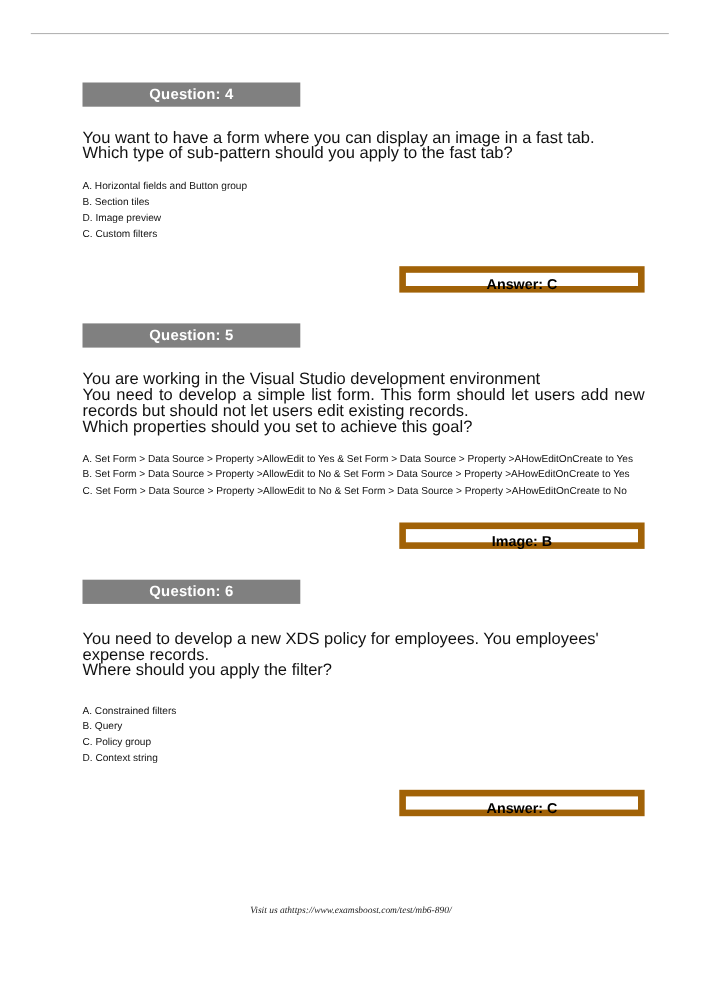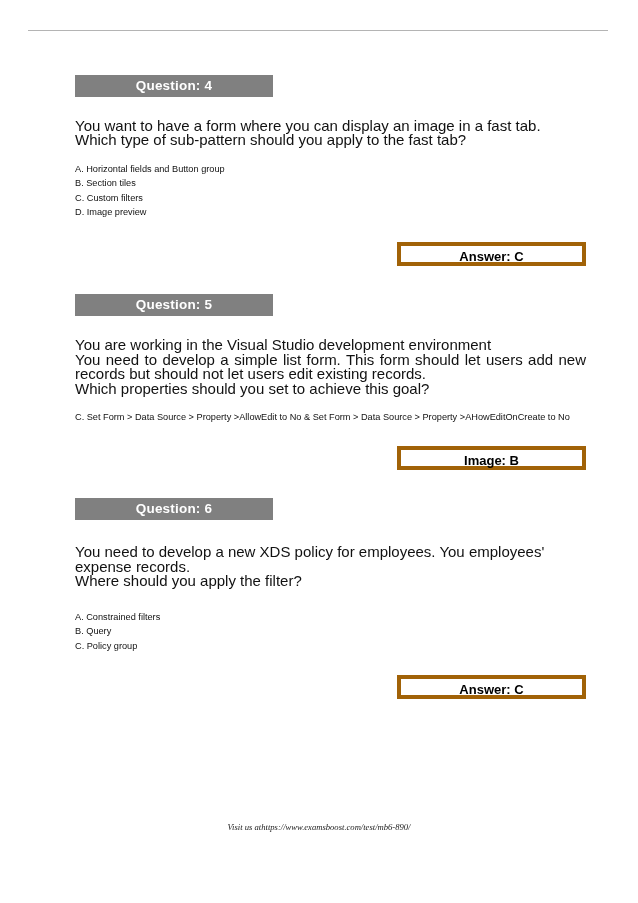--- a/index.html
+++ b/index.html
@@ -70,23 +70,23 @@
     text-align-last: left;
   }
   .opt {
     margin: 0;
   }
   .answer-row {
     display: flex;
     justify-content: flex-end;
   }
   .answer-box {
-    width: 189px;
+    width: 223px;
     height: 24px;
-    border: 4px solid #a16207;
+    border: 6px solid #a16207;
     box-sizing: border-box;
     text-align: center;
     font-size: 13px;
     font-weight: bold;
     line-height: 22px;
     color: #000000;
     background: #ffffff;
   }
   .footer {
     position: absolute;
@@ -121,57 +121,60 @@
   <div class="content">
 
     <div class="qblock">
       <div class="q-header">Question: 4</div>
       <div class="sp-q4-body"></div>
       <div class="q-body left">You want to have a form where you can display an image in a fast tab. Which type of sub-pattern should you apply to the fast tab?</div>
       <div class="sp-q4-opts"></div>
       <div class="q-options">
         <div class="opt">A. Horizontal fields and Button group</div>
         <div class="opt">B. Section tiles</div>
+        <div class="opt">D. Image preview</div>
         <div class="opt">C. Custom filters</div>
-        <div class="opt">D. Image preview</div>
       </div>
       <div class="sp-q4-ans"></div>
       <div class="answer-row">
         <div class="answer-box">Answer: C</div>
       </div>
     </div>
 
     <div class="sp-q5-hdr"></div>
     <div class="qblock">
       <div class="q-header">Question: 5</div>
       <div class="sp-q5-body"></div>
       <div class="q-body">You are working in the Visual Studio development environment
 You need to develop a simple list form. This form should let users add new records but should not let users edit existing records.
 Which properties should you set to achieve this goal?</div>
       <div class="sp-q5-opts"></div>
       <div class="q-options justified">
+        <div class="opt">A. Set Form &gt; Data Source &gt; Property &gt;AllowEdit to Yes &amp; Set Form &gt; Data Source &gt; Property &gt;AHowEditOnCreate to Yes</div>
+        <div class="opt">B. Set Form &gt; Data Source &gt; Property &gt;AllowEdit to No &amp; Set Form &gt; Data Source &gt; Property &gt;AHowEditOnCreate to Yes</div>
         <div class="opt">C. Set Form &gt; Data Source &gt; Property &gt;AllowEdit to No &amp; Set Form &gt; Data Source &gt; Property &gt;AHowEditOnCreate to No</div>
       </div>
       <div class="sp-q5-ans"></div>
       <div class="answer-row">
         <div class="answer-box">Image: B</div>
       </div>
     </div>
 
     <div class="sp-q6-hdr"></div>
     <div class="qblock">
       <div class="q-header">Question: 6</div>
       <div class="sp-q6-body"></div>
       <div class="q-body left">You need to develop a new XDS policy for employees. You employees' expense records.
 Where should you apply the filter?</div>
       <div class="sp-q6-opts"></div>
       <div class="q-options">
         <div class="opt">A. Constrained filters</div>
         <div class="opt">B. Query</div>
         <div class="opt">C. Policy group</div>
+        <div class="opt">D. Context string</div>
       </div>
       <div class="sp-q6-ans"></div>
       <div class="answer-row">
         <div class="answer-box">Answer: C</div>
       </div>
     </div>
 
   </div>
 
   <div class="footer">Visit us athttps://www.examsboost.com/test/mb6-890/</div>

